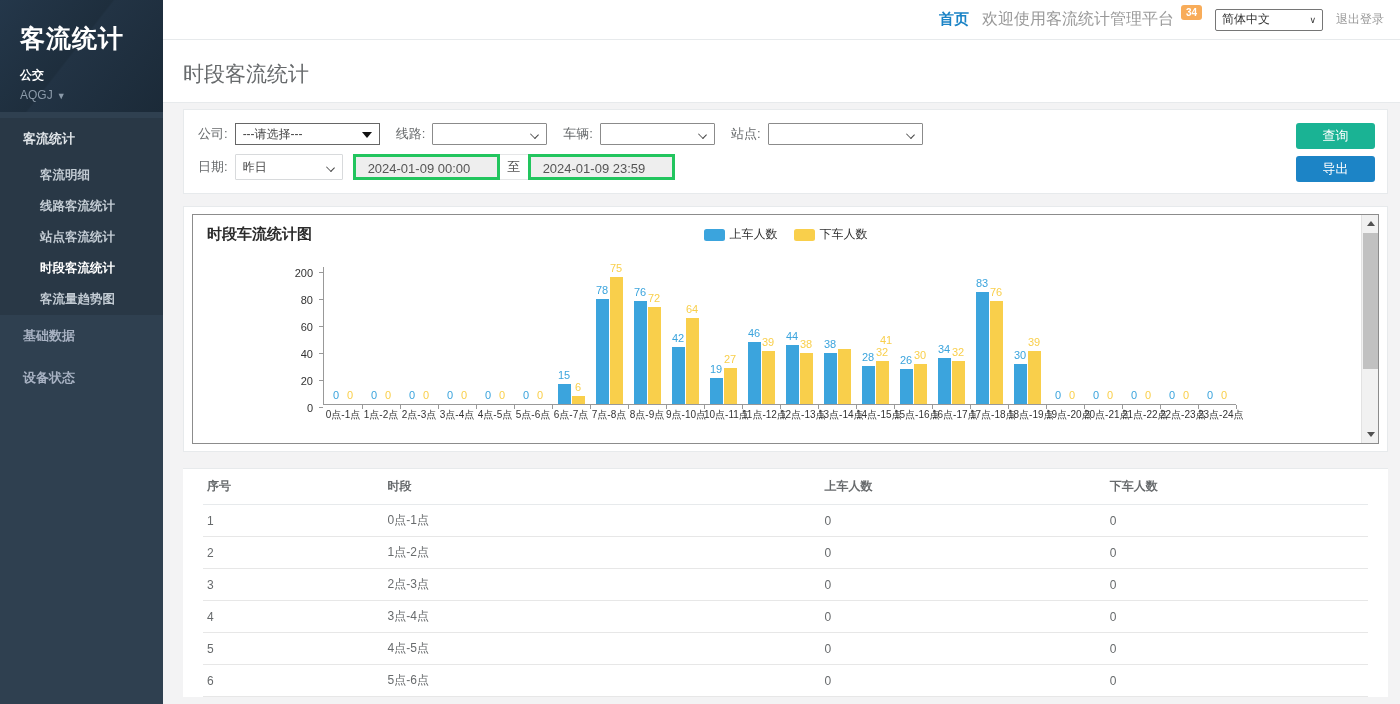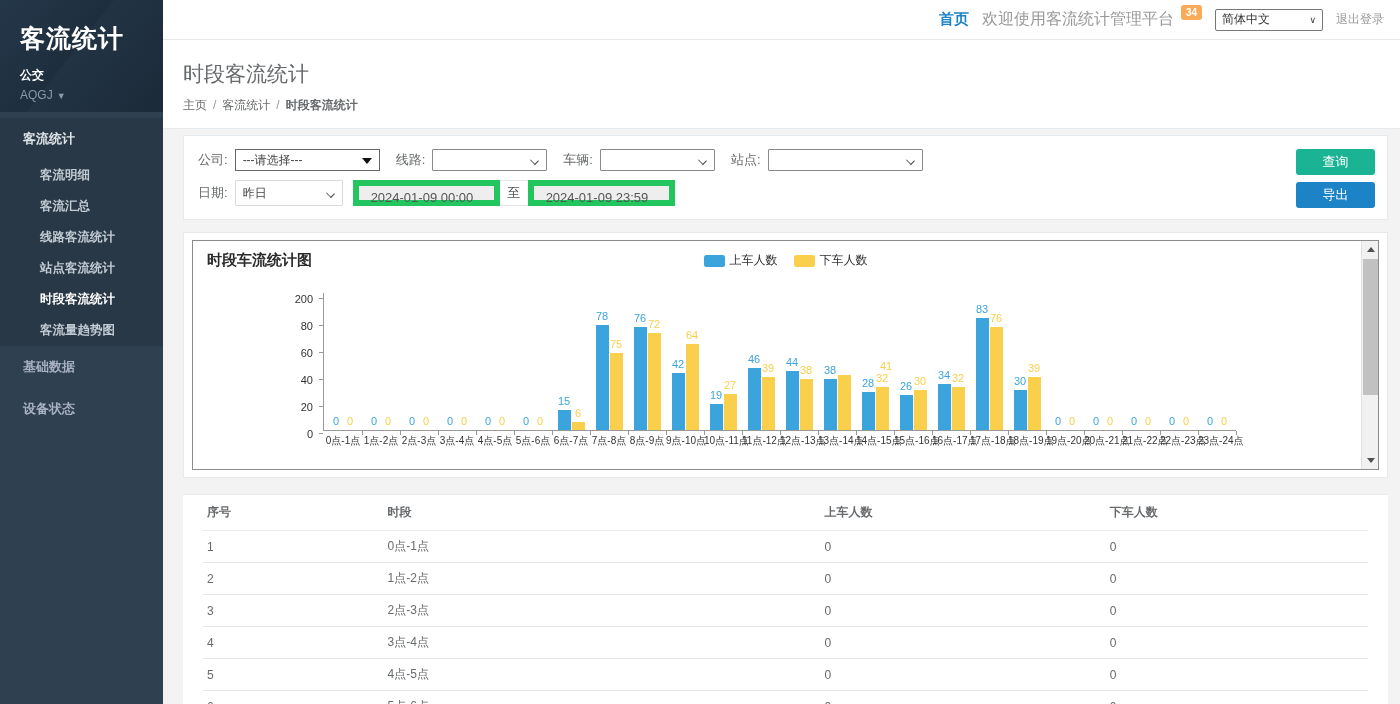--- a/index.html
+++ b/index.html
@@ -71,21 +71,21 @@
   .sel-legacy { width:145px; height:22px; border:1px solid #666; }
   .sel-legacy .tri { position:absolute; right:7px; top:8px; width:0; height:0;
     border-left:5px solid transparent; border-right:5px solid transparent; border-top:6px solid #111; }
   .sel-native { height:22px; border:1px solid #8b8b8b; border-radius:1px; }
   .sel-native .chev { position:absolute; right:8px; top:7px; width:7px; height:7px;
     border-right:1.5px solid #444; border-bottom:1.5px solid #444; transform:rotate(45deg) scale(1,.8); }
   .sel-line { width:115px; } .sel-vehicle { width:115px; } .sel-station { width:155px; }
   .sel-date { width:108px; height:26px; border:1px solid #d8dadc; }
   .sel-date .chev { top:9px; }
   .date-input {
-    width:147px; height:26px; background:#eeeeee; border:6px solid #22c55e;
+    width:147px; height:26px; background:#eeeeee; border:3px solid #22c55e;
     color:#555; font-size:13px; line-height:24px; padding:0 12px; cursor:default;
   }
   .to-box { width:28px; height:26px; border:1px solid #e5e6e7; border-left:none; border-right:none;
     background:#fff; text-align:center; line-height:24px; font-size:13px; color:#555; }
   .btn { position:absolute; right:12px; width:79px; height:26px; border:none; border-radius:3px;
     color:#fff; font-size:13px; font-family:inherit; cursor:pointer; }
   .btn-query { top:13px; background:#1ab394; }
   .btn-export { top:46px; background:#1c84c6; }
   
   .chart-panel { margin-top:12px; padding:7px 8px; }
@@ -138,21 +138,20 @@
     <div class="org">公交</div>
     <div class="user-row">
       <span>AQGJ</span><span class="caret">▼</span>
     </div>
   </div>
   <nav class="nav">
     <div class="nav-group expanded">
       <div class="nav-item">客流统计</div>
       <div class="submenu" id="submenu-0">
           <div class="sub-item">客流明细</div>
-          <div class="sub-item">客流汇总</div>
           <div class="sub-item">线路客流统计</div>
           <div class="sub-item">站点客流统计</div>
           <div class="sub-item active">时段客流统计</div>
           <div class="sub-item">客流量趋势图</div>
         </div>
     </div>
     <div class="nav-item">基础数据</div>
     <div class="nav-item">设备状态</div>
   </nav>
 </aside>
@@ -164,21 +163,20 @@
     <span class="badge">34</span>
     <div class="lang-select">
       <span>简体中文</span>
       <span class="chev-wrap" style="font-size:9px;color:#333;">∨</span>
     </div>
     <span class="logout">退出登录</span>
   </header>
 
   <section class="page-heading">
     <h1>时段客流统计</h1>
-    <div class="breadcrumb" id="breadcrumb"><span class="crumb">主页</span><span class="sep">/</span><span class="crumb">客流统计</span><span class="sep">/</span><span class="crumb last">时段客流统计</span></div>
   </section>
 
   <div class="content">
 
     <div class="panel filter-panel">
       <div class="f-row">
         <div class="f-group">
           <span class="f-label">公司:</span>
           <div class="sel sel-legacy">
             <span class="sel-value">---请选择---</span>
@@ -293,21 +291,21 @@
                   <span class="bar-label" style="color: rgb(59, 164, 221);">15</span>
                 </div>
                 <div class="bar" style="height: 8.1px; background: rgb(249, 207, 75);">
                   <span class="bar-label" style="color: rgb(249, 207, 75);">6</span>
                 </div>
               </div>
               <div class="cat-group">
                 <div class="bar" style="height: 105.3px; background: rgb(59, 164, 221);">
                   <span class="bar-label" style="color: rgb(59, 164, 221);">78</span>
                 </div>
-                <div class="bar" style="height: 77px; background: rgb(249, 207, 75);">
+                <div class="bar" style="height: 127px; background: rgb(249, 207, 75);">
                   <span class="bar-label" style="color: rgb(249, 207, 75);">75</span>
                 </div>
               </div>
               <div class="cat-group">
                 <div class="bar" style="height: 102.6px; background: rgb(59, 164, 221);">
                   <span class="bar-label" style="color: rgb(59, 164, 221);">76</span>
                 </div>
                 <div class="bar" style="height: 97.2px; background: rgb(249, 207, 75);">
                   <span class="bar-label" style="color: rgb(249, 207, 75);">72</span>
                 </div>

